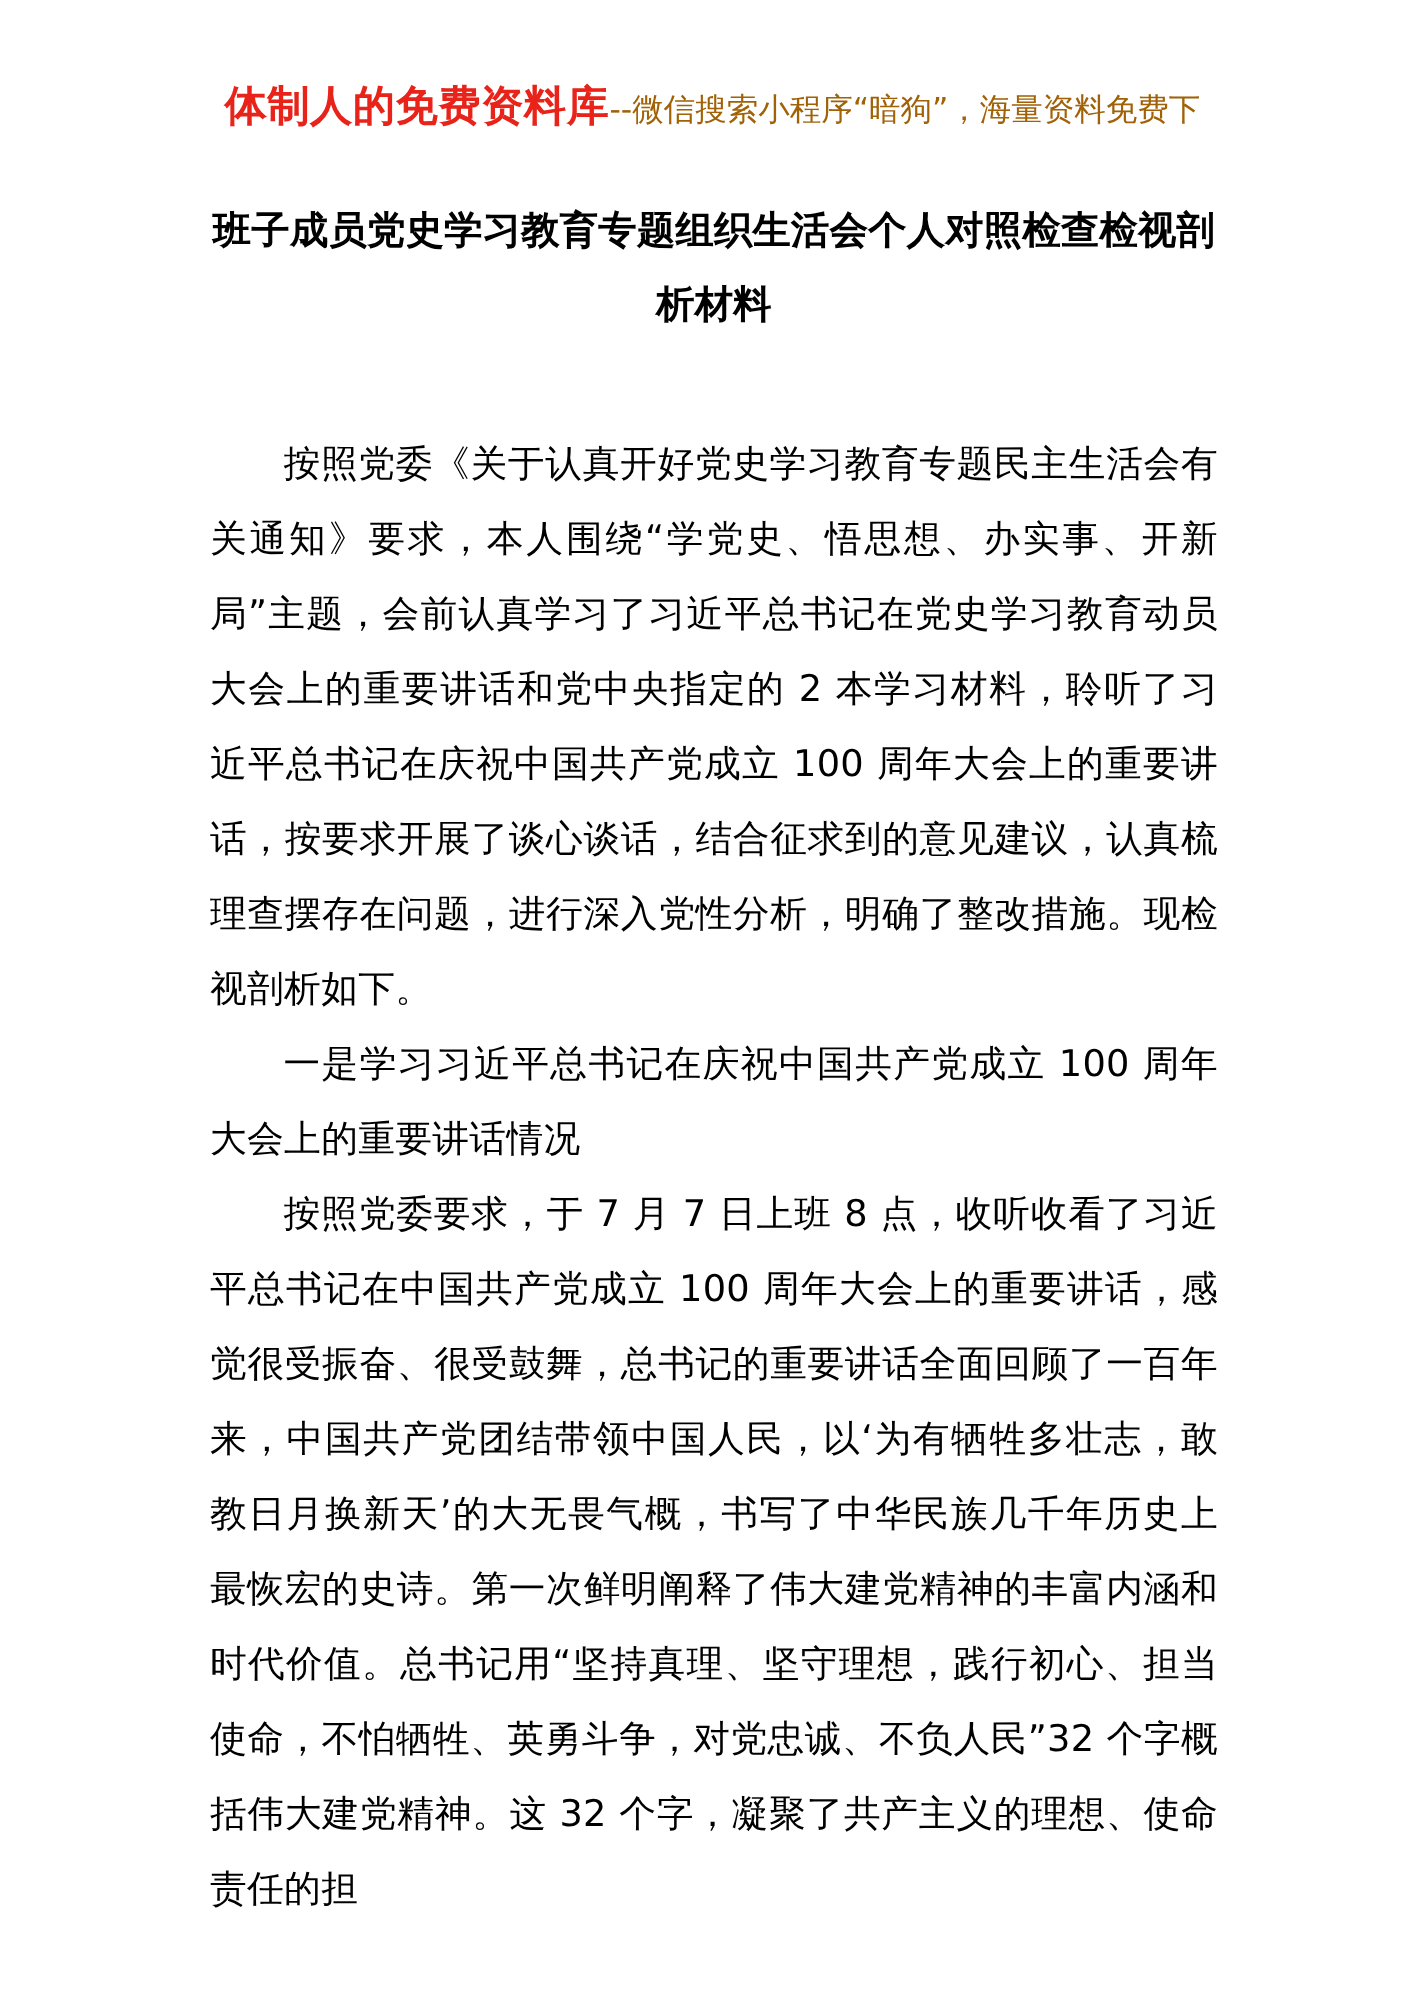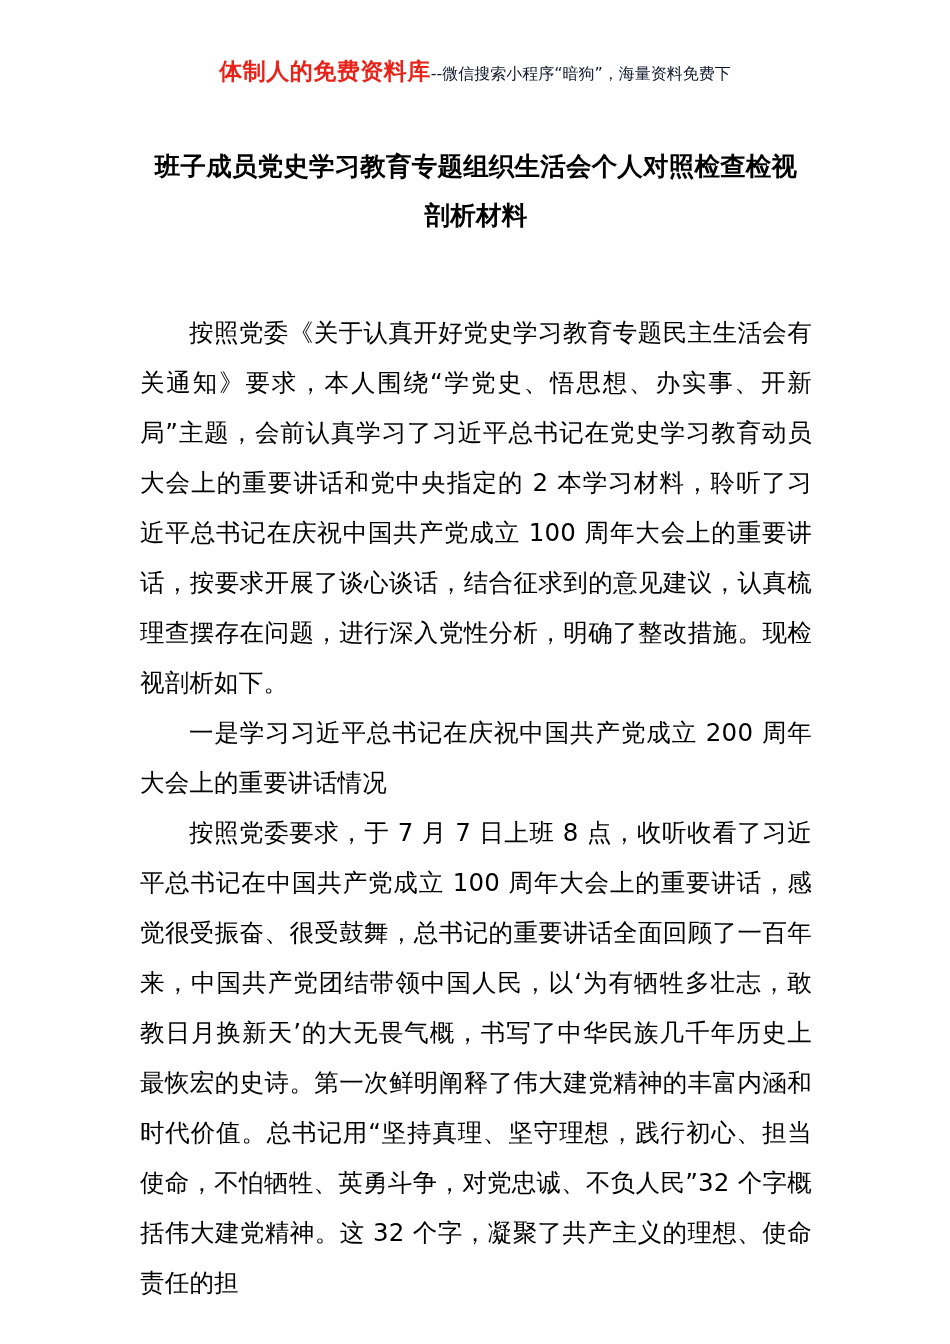--- a/index.html
+++ b/index.html
@@ -30,40 +30,40 @@
     width: 950px;
     text-align: center;
     white-space: nowrap;
     font-family: "DejaVu Sans", "Liberation Sans", sans-serif;
     font-size: 21px;
     line-height: 30px;
   }
   .banner .brand {
     color: #e8231a;
     font-weight: bold;
-    font-size: 23px;
+    font-size: 28px;
     letter-spacing: 0.5px;
   }
   .banner .tail {
-    color: #0f172a;
-    font-size: 16px;
+    color: #a16207;
+    font-size: 21px;
   }
   .content {
     position: absolute;
     top: 130px;
     left: 140px;
     width: 672px;
   }
   h1.doc-title {
     font-family: "DejaVu Sans", "Liberation Sans", sans-serif;
     font-weight: bold;
     font-size: 25.5px;
     line-height: 49px;
     text-align: center;
-    margin: 12px;
+    margin: 0;
     letter-spacing: 0.2px;
   }
   .spacer {
     height: 56px;
   }
   p.para {
     font-family: "DejaVu Sans", "Liberation Sans", sans-serif;
     font-size: 24.5px;
     line-height: 50px;
     margin: 0;
@@ -82,17 +82,17 @@
 <div class="page">
 
   <div class="banner">
     <span class="brand">体制人的免费资料库</span><span class="tail">--微信搜索小程序“暗狗”，海量资料免费下</span>
   </div>
 
   <div class="content">
     <h1 class="doc-title">班子成员党史学习教育专题组织生活会个人对照检查检视剖析材料</h1>
     <div class="spacer"></div>
     <p class="para">按照党委《关于认真开好党史学习教育专题民主生活会有关通知》要求，本人围绕“学党史、悟思想、办实事、开新局”主题，会前认真学习了习近平总书记在党史学习教育动员大会上的重要讲话和党中央指定的 2 本学习材料，聆听了习近平总书记在庆祝中国共产党成立 100 周年大会上的重要讲话，按要求开展了谈心谈话，结合征求到的意见建议，认真梳理查摆存在问题，进行深入党性分析，明确了整改措施。现检视剖析如下。</p>
-    <p class="para">一是学习习近平总书记在庆祝中国共产党成立 200 周年大会上的重要讲话情况</p>
+    <p class="para">一是学习习近平总书记在庆祝中国共产党成立 100 周年大会上的重要讲话情况</p>
     <p class="para">按照党委要求，于 7 月 7 日上班 8 点，收听收看了习近平总书记在中国共产党成立 100 周年大会上的重要讲话，感觉很受振奋、很受鼓舞，总书记的重要讲话全面回顾了一百年来，中国共产党团结带领中国人民，以‘为有牺牲多壮志，敢教日月换新天’的大无畏气概，书写了中华民族几千年历史上最恢宏的史诗。第一次鲜明阐释了伟大建党精神的丰富内涵和时代价值。总书记用“坚持真理、坚守理想，践行初心、担当使命，不怕牺牲、英勇斗争，对党忠诚、不负人民”32 个字概括伟大建党精神。这 32 个字，凝聚了共产主义的理想、使命责任的担</p>
   </div>
 
 </div>
 
 </body></html>

